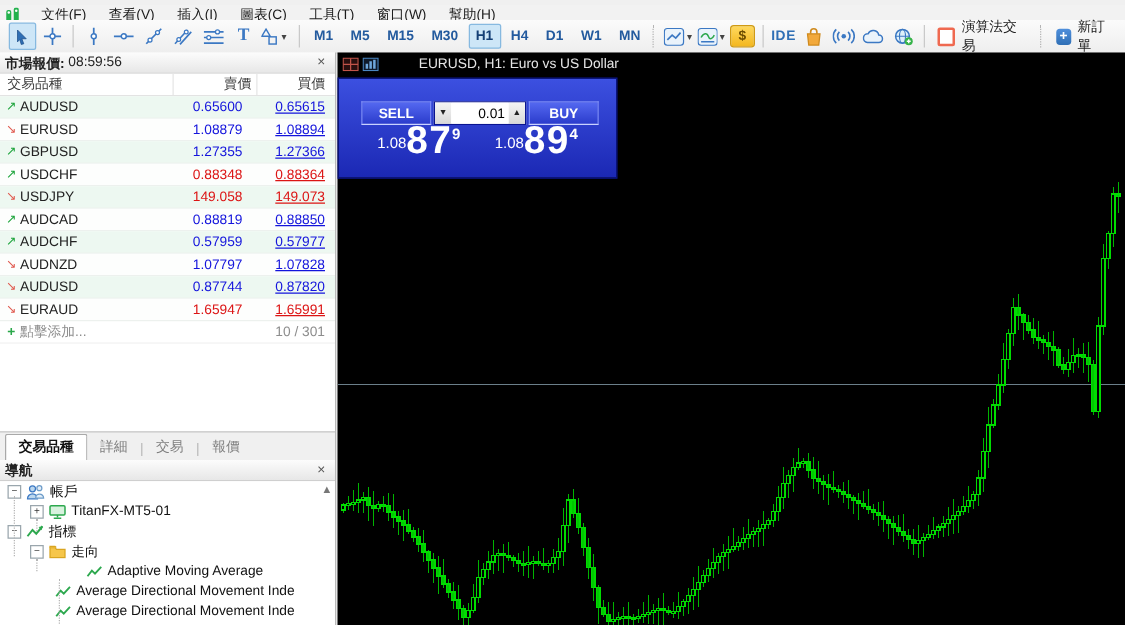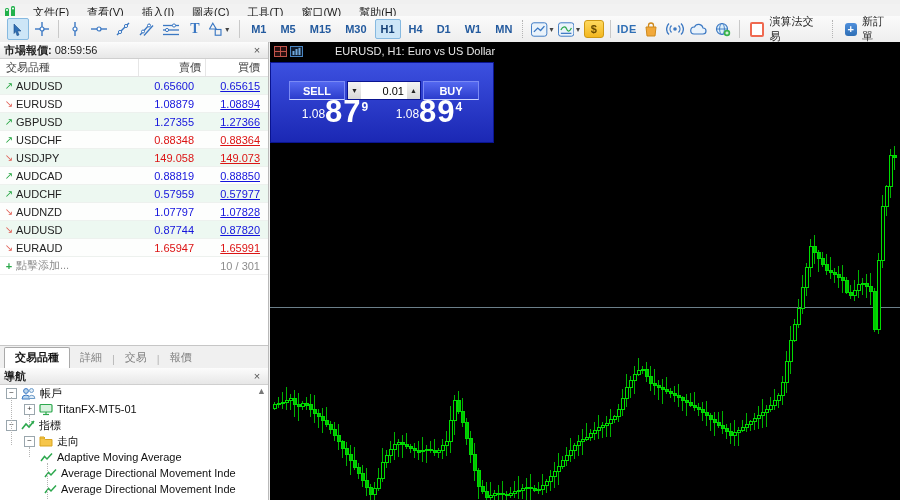--- a/index.html
+++ b/index.html
@@ -392,21 +392,21 @@
 
       <div class="tree-row" style="padding-left:24px">
         <span class="expand">−</span>
         <svg class="tree-ico" width="14" height="12" viewBox="0 0 14 12">
           <path d="M1,3 h4 l1.2,1.5 H13 v6.5 H1 z" fill="#f6c64a" stroke="#d9a520"></path>
           <path d="M1,3 v-1 h4 l1,1" fill="#f6c64a" stroke="#d9a520"></path>
         </svg>
         <span class="lbl">走向</span>
       </div>
 
-      <div class="tree-row" style="padding-left:40px">
+      <div class="tree-row" style="padding-left:69px">
         <svg class="tree-ico" width="13" height="11" viewBox="0 0 13 11">
           <polyline points="1,9 4.5,4.5 7,7 12,1.5" fill="none" stroke="#2da84e" stroke-width="1.5"></polyline>
         </svg>
         <span class="lbl">Adaptive Moving Average</span>
       </div>
 
       <div class="tree-row" style="padding-left:44px">
         <svg class="tree-ico" width="13" height="11" viewBox="0 0 13 11">
           <polyline points="1,9 4.5,4.5 7,7 12,1.5" fill="none" stroke="#2da84e" stroke-width="1.5"></polyline>
         </svg>

